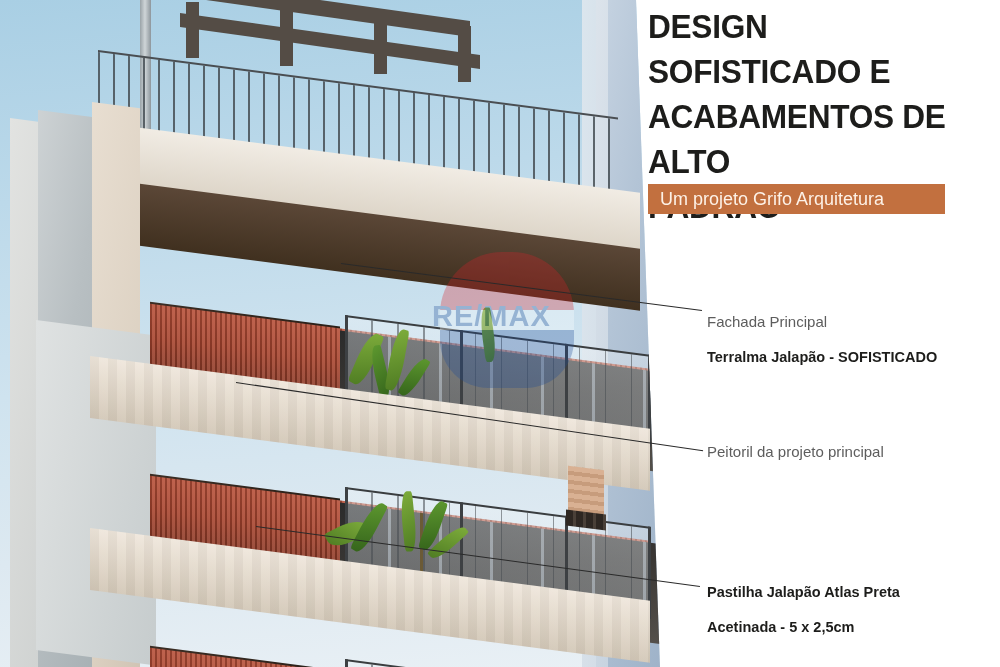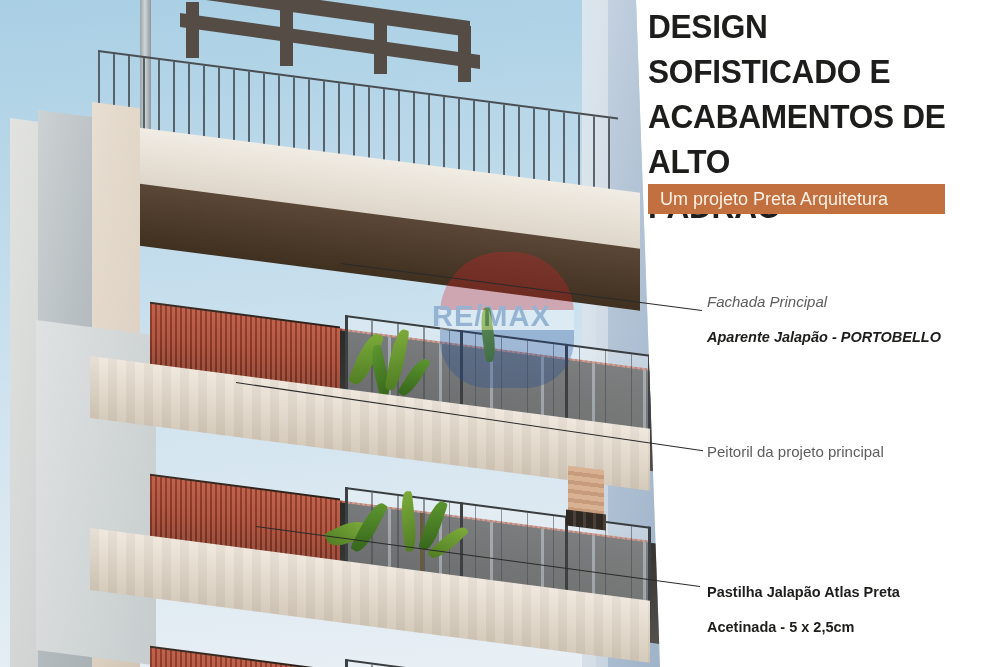--- a/index.html
+++ b/index.html
@@ -213,26 +213,26 @@
   <div class="lead" style="left:236px;top:382px;width:472px;transform:rotate(8.3deg);"></div>
   <div class="lead" style="left:256px;top:526px;width:448px;transform:rotate(7.7deg);"></div>
 
   <div class="headline">
     <div>DESIGN SOFISTICADO E</div>
     <div>ACABAMENTOS DE ALTO</div>
     <div>PADRÃO</div>
   </div>
 
   <div class="badge">
-    <span>Um projeto Preta Arquitetura</span>
-  </div>
-
-  <div class="ann" style="top:292px;font-style:italic;">
+    <span>Um projeto Grifo Arquitetura</span>
+  </div>
+
+  <div class="ann" style="top:312px;">
     <div class="t1">Fachada Principal</div>
-    <div class="t2">Aparente Jalapão - PORTOBELLO</div>
+    <div class="t2">Terralma Jalapão - SOFISTICADO</div>
   </div>
 
   <div class="ann" style="top:442px;">
     <div class="t1">Peitoril da projeto principal</div>
   </div>
 
   <div class="ann" style="top:567px;">
     <div class="t2 two">Pastilha Jalapão Atlas Preta</div>
     <div class="t2 two" style="margin-top:17px;">Acetinada - 5 x 2,5cm</div>
   </div>

